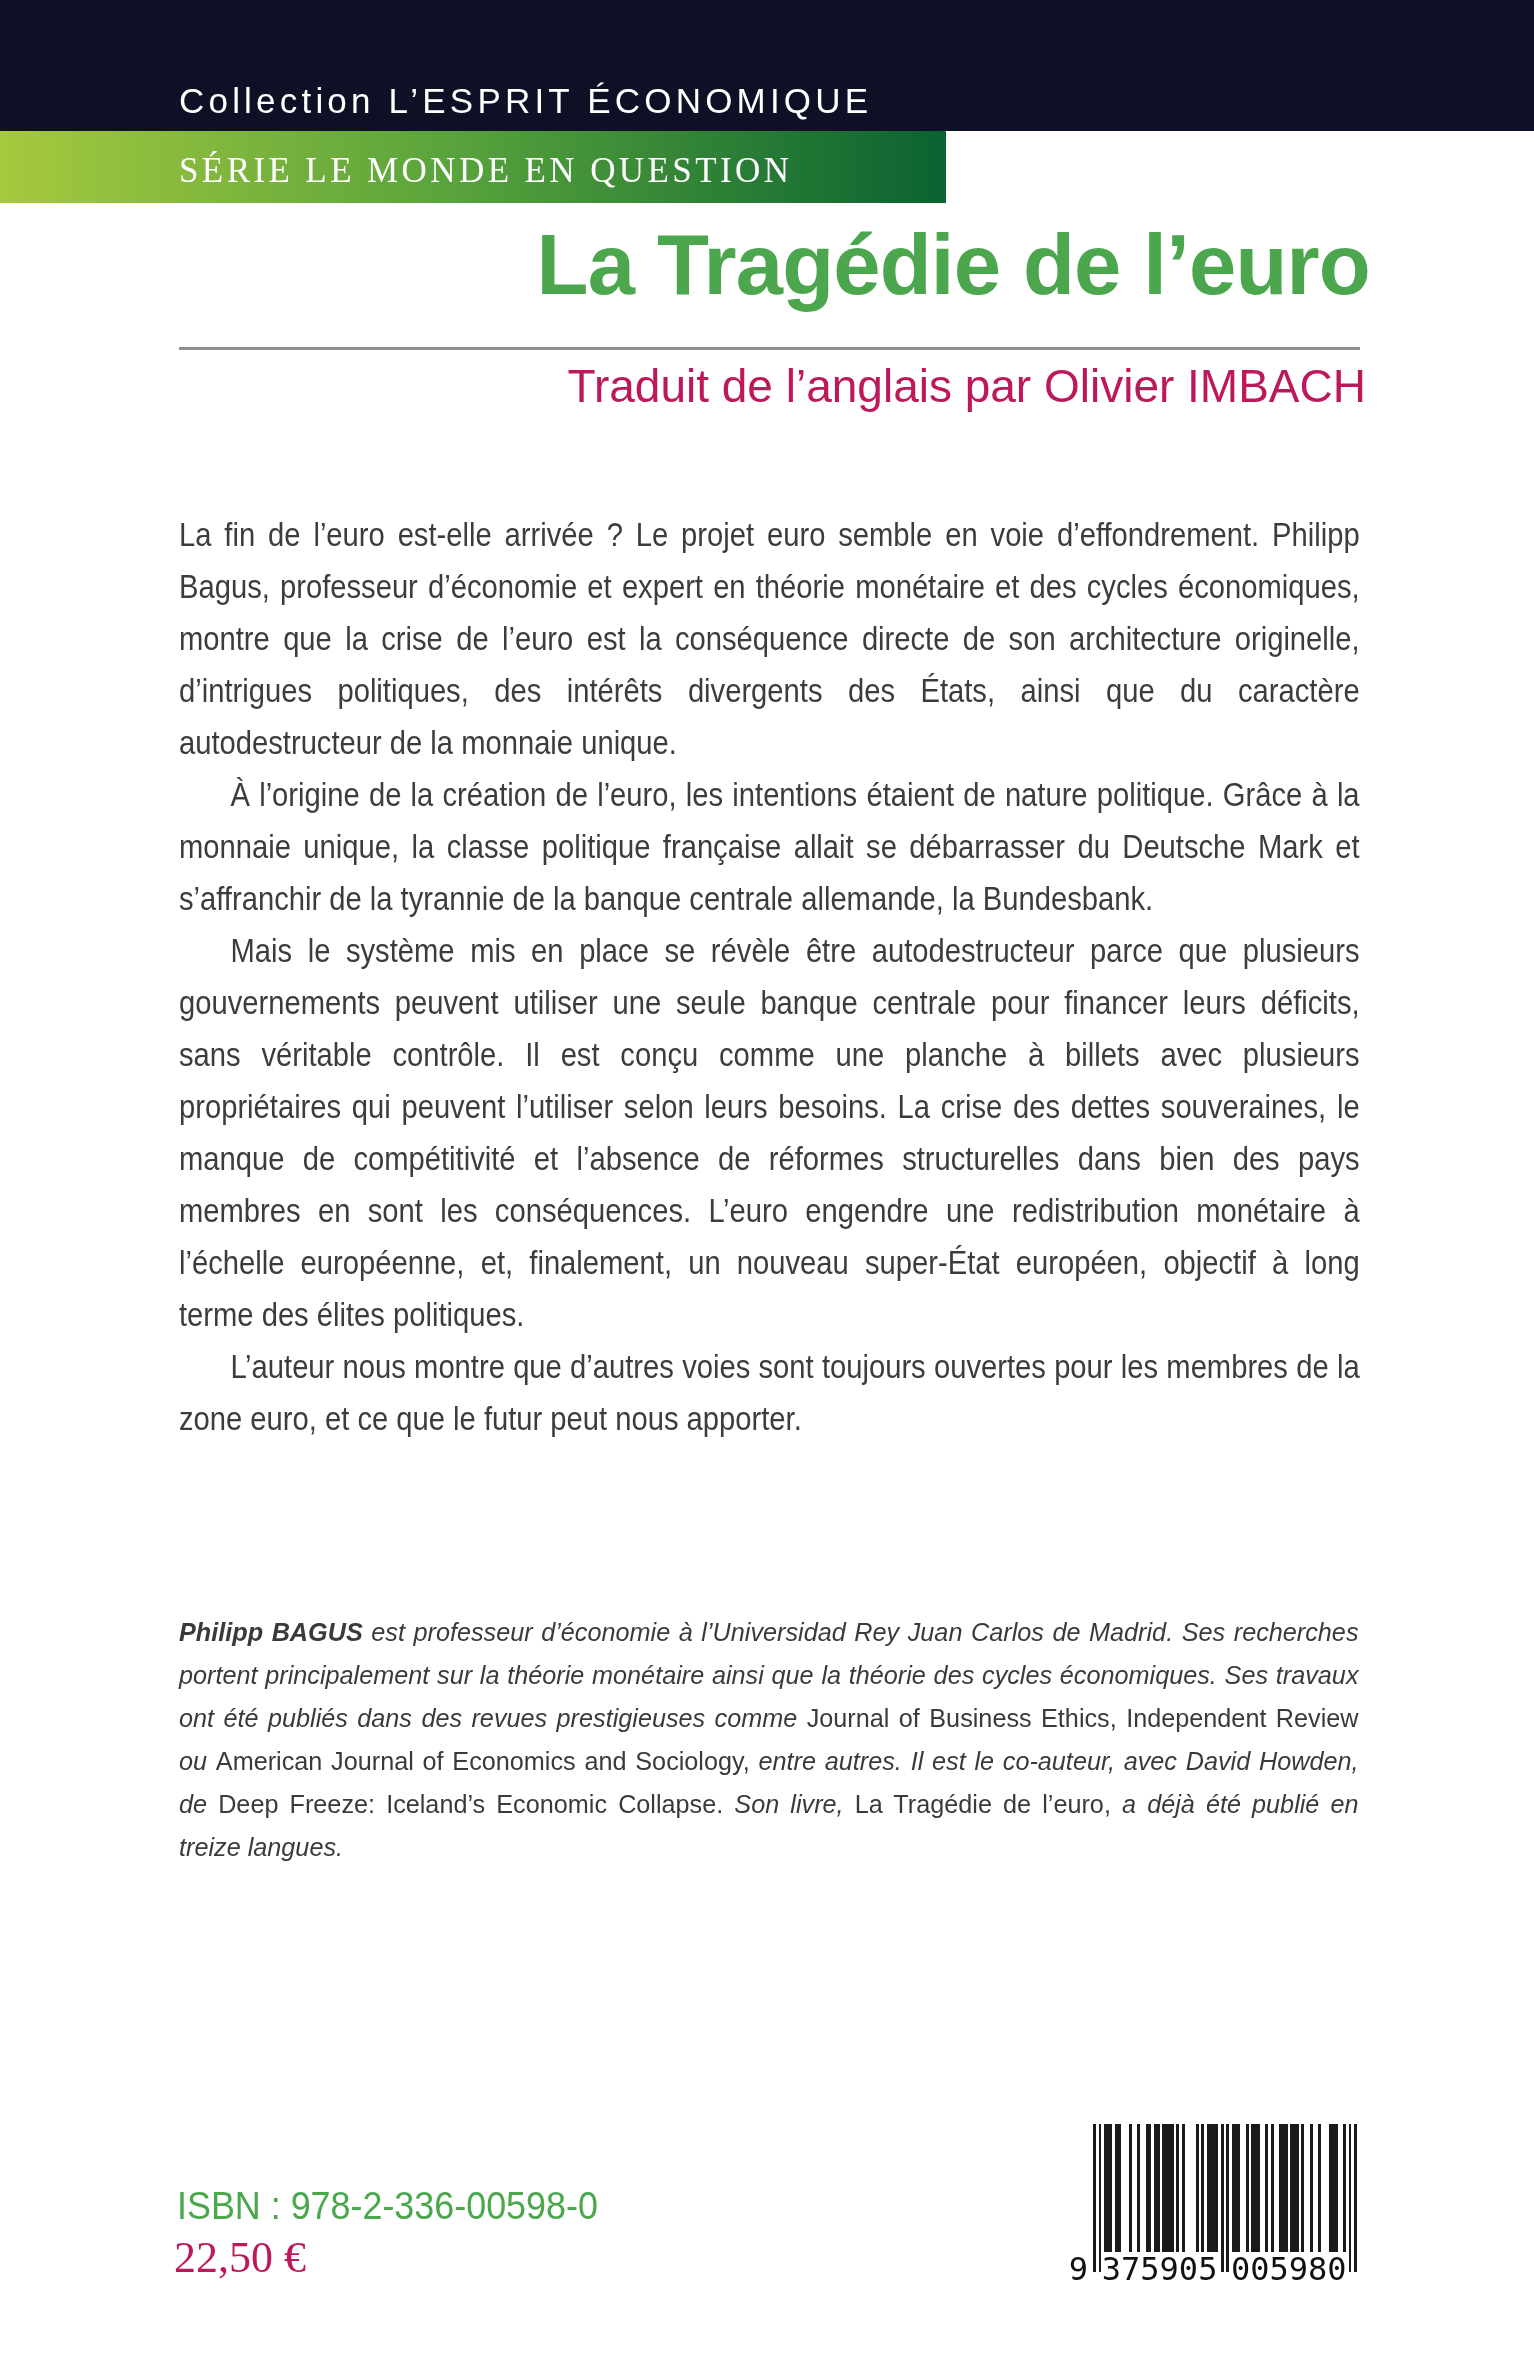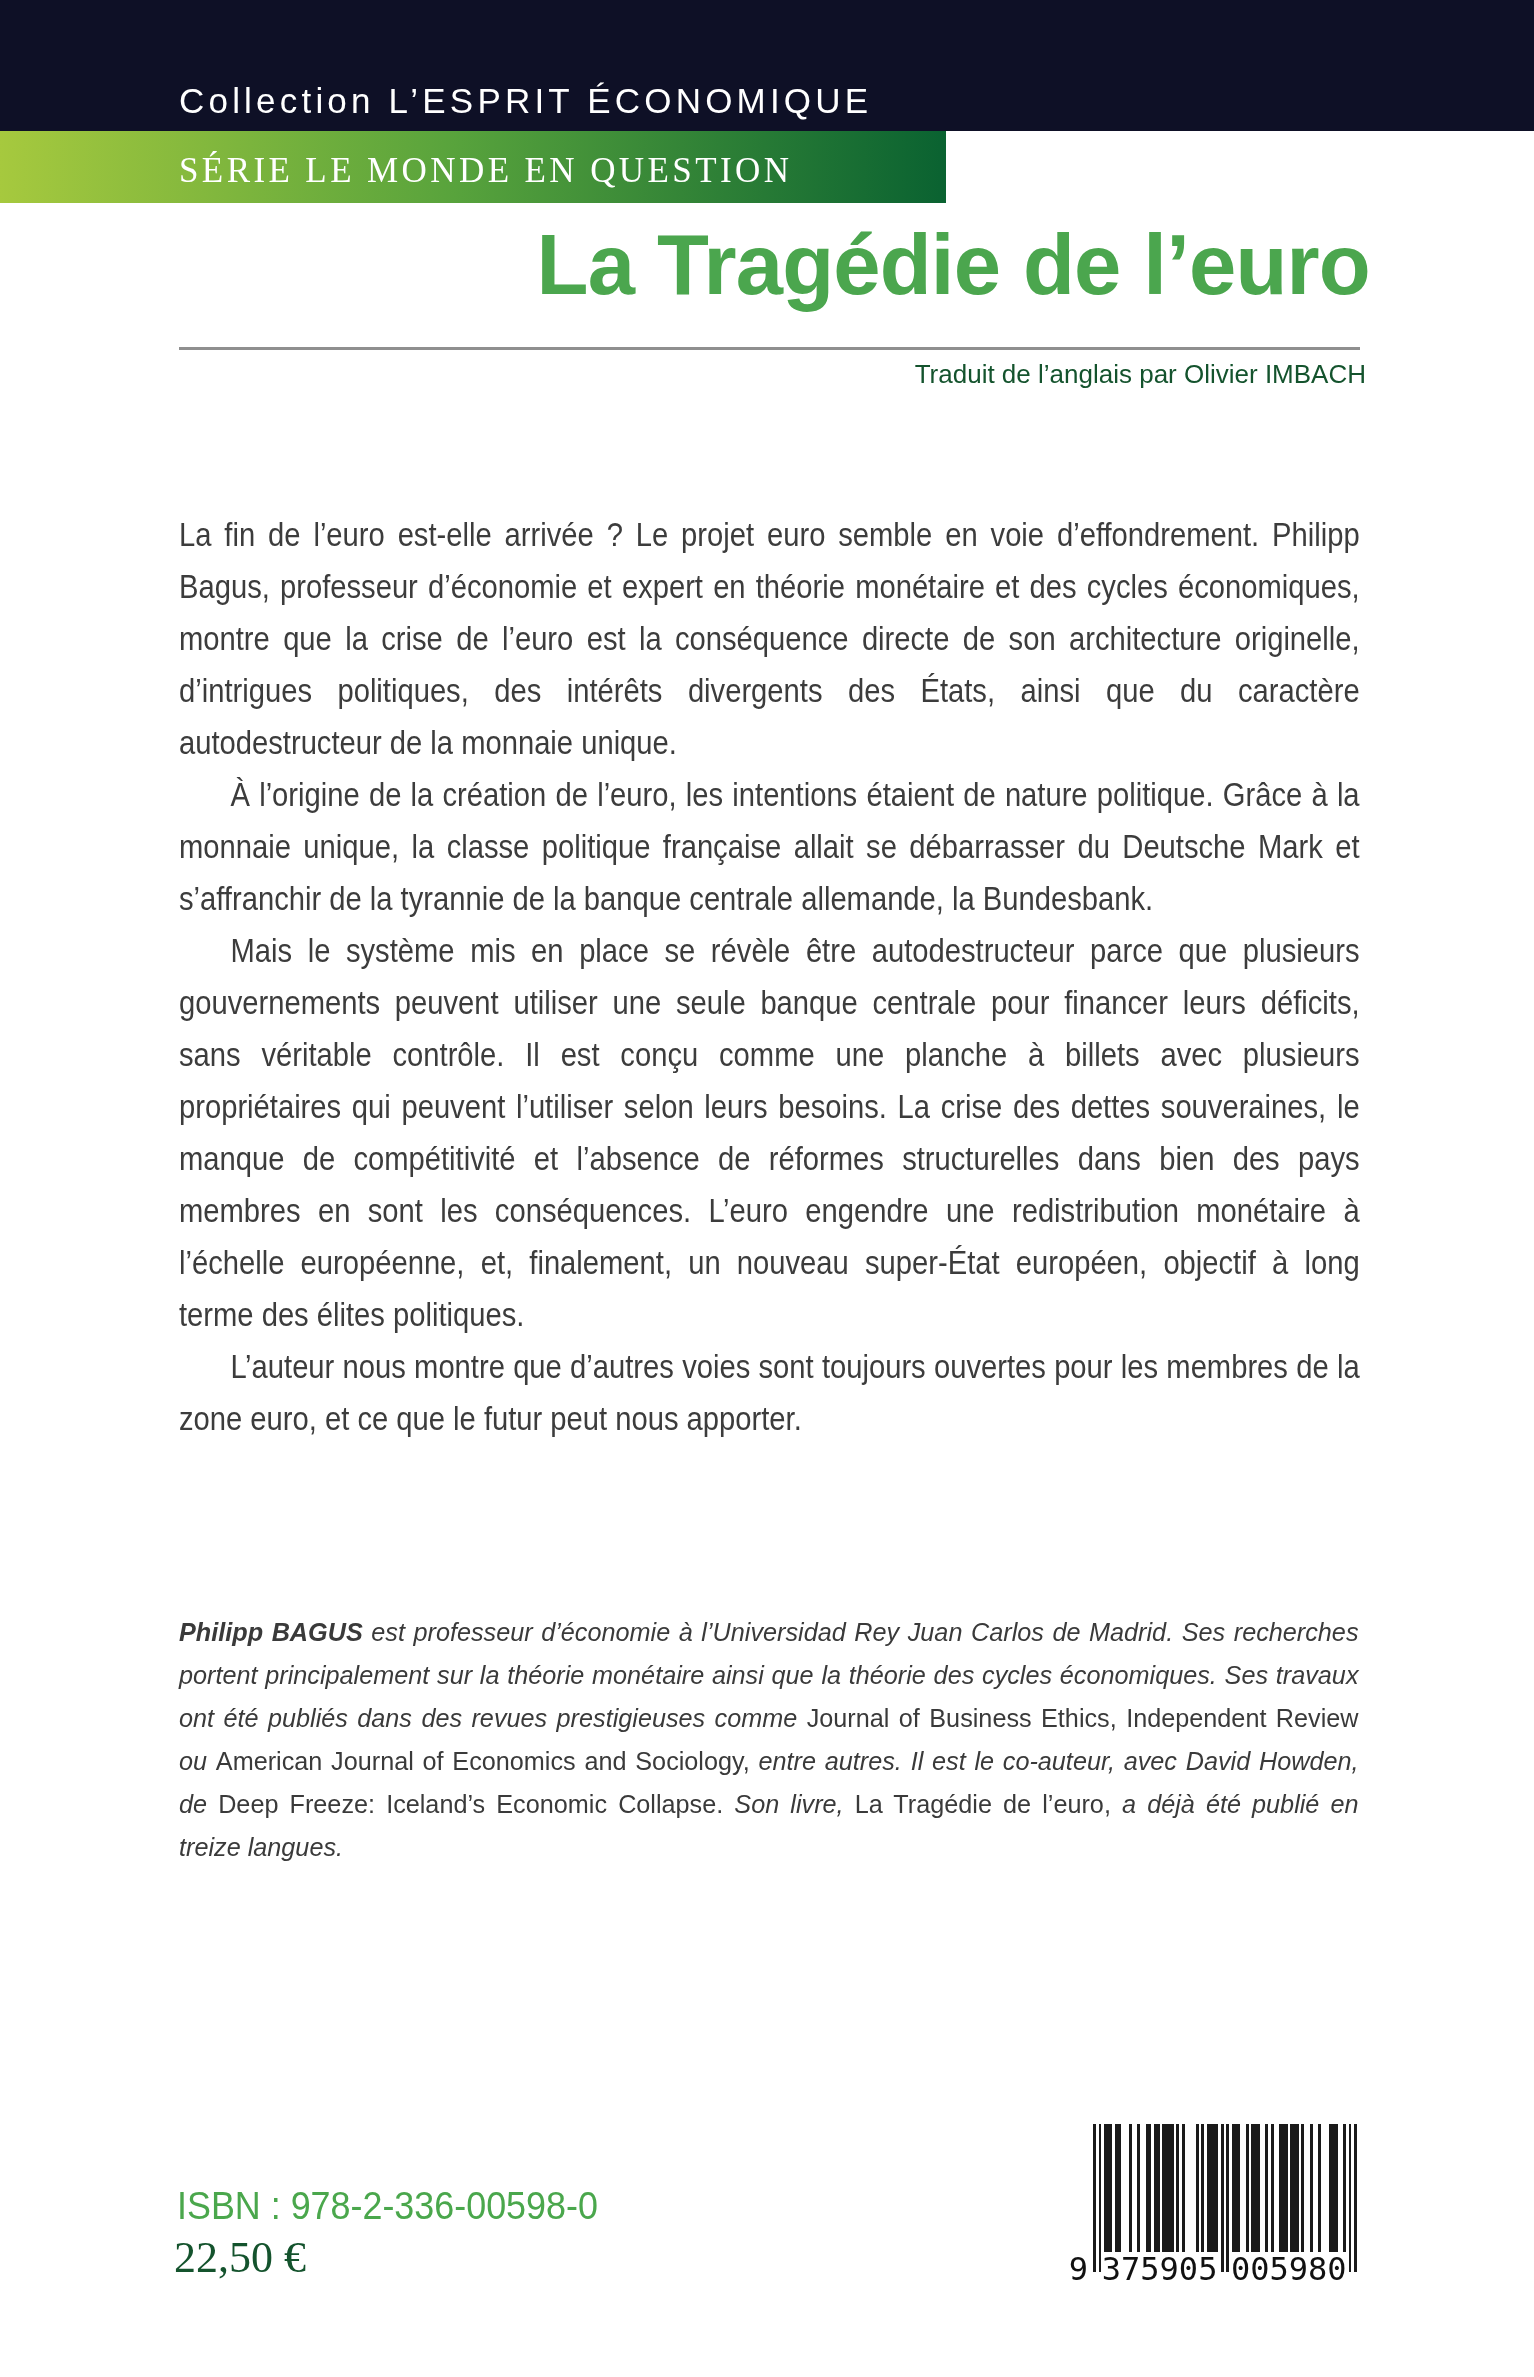--- a/index.html
+++ b/index.html
@@ -28,21 +28,21 @@
     position:absolute; top:216px; right:164px;
     font-size:85px; font-weight:700; letter-spacing:-0.8px;
     color:#4ba64e; white-space:nowrap;
   }
   .rule {
     position:absolute; left:179px; top:347px; width:1181px; height:2.5px;
     background:#8f8f8f;
   }
   .credit {
     position:absolute; top:359px; right:168px;
-    font-size:26px; color:#14532d; white-space:nowrap;
+    font-size:46px; color:#be185d; white-space:nowrap;
   }
   .synopsis {
     position:absolute; left:179px; top:508px; width:1376px;
     transform:scaleX(0.858); transform-origin:0 0;
     font-size:34px; line-height:52px; text-align:justify; color:#3c3c3c;
   }
   .synopsis p { margin:0; }
   .synopsis p.indent { text-indent:60px; }
   .bio {
     position:absolute; left:179px; top:1611px; width:1216px;
@@ -53,21 +53,21 @@
   .bio .seg-bold-italic { font-weight:bold; font-style:italic; }
   .bio .seg-italic { font-style:italic; }
   .bio .seg-roman { font-style:normal; }
   .isbn {
     position:absolute; left:177px; top:2184px;
     font-size:39px; color:#4aa74c; white-space:nowrap;
     transform:scaleX(0.92); transform-origin:0 0;
   }
   .price {
     position:absolute; left:174px; top:2232px;
-    font-family:"Liberation Serif", serif; font-size:44px; color:#14532d;
+    font-family:"Liberation Serif", serif; font-size:44px; color:#be185d;
     white-space:nowrap;
   }
   .barcode { position:absolute; left:1093px; top:2124px; width:264px; height:161px; }
   .barcode svg { position:absolute; left:0; top:0; display:block; }
   .bc-d {
     position:absolute; top:126px;
     font-family:"DejaVu Sans Mono", monospace; font-size:32px; color:#111111;
     font-style:normal;
   }
   .bc-d9 { left:-35px; width:30px; text-align:right; }

